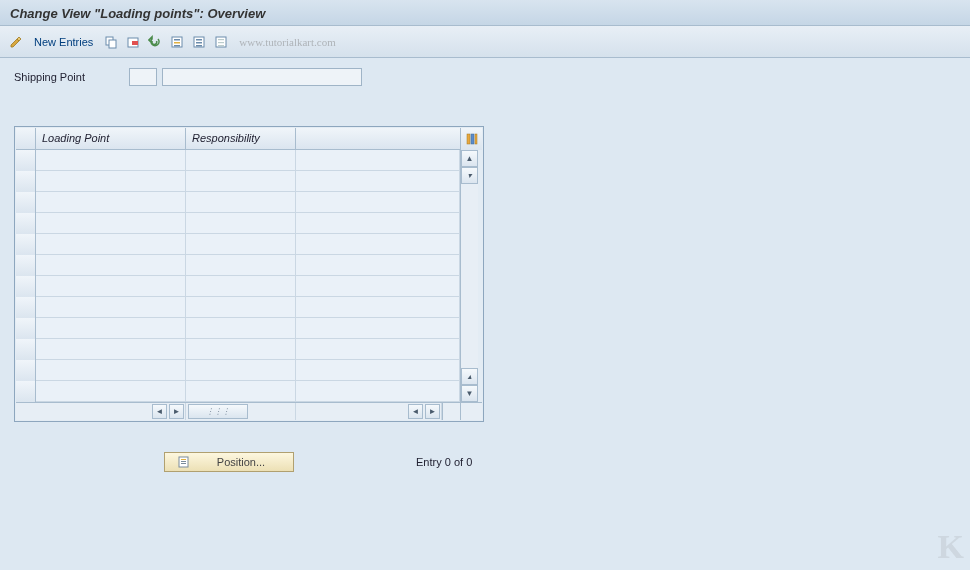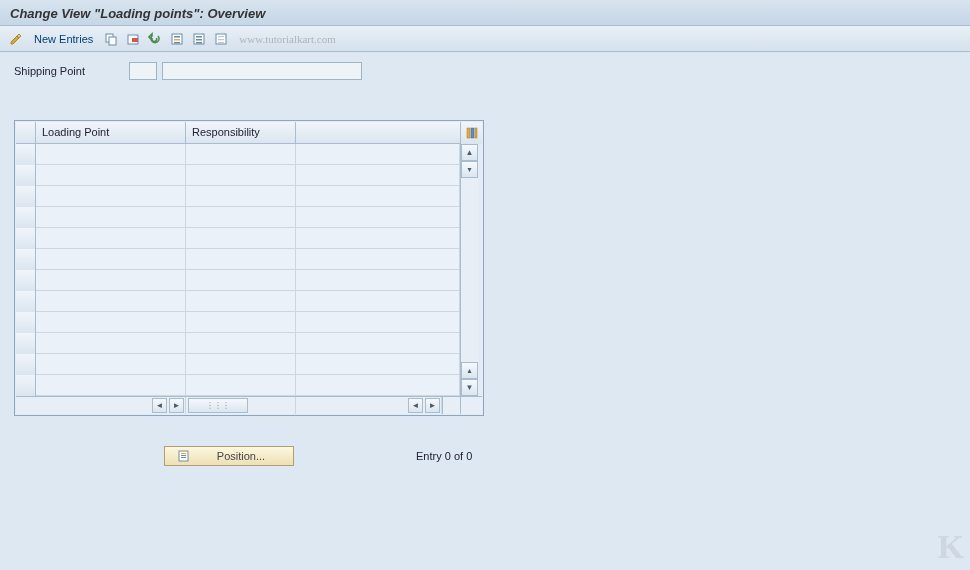--- a/index.html
+++ b/index.html
@@ -24,21 +24,21 @@
     font-style: italic;
     color: #333;
   }
   .toolbar {
     background: linear-gradient(to bottom, #e8eff6 0%, #d5e1ec 100%);
     padding: 3px 8px;
     border-bottom: 1px solid #a8bcce;
     display: flex;
     align-items: center;
     gap: 6px;
-    height: 26px;
+    height: 32px;
   }
   .toolbar-icon {
     width: 16px;
     height: 16px;
     display: inline-flex;
     align-items: center;
     justify-content: center;
     cursor: pointer;
   }
   .toolbar-text {
@@ -73,20 +73,21 @@
   }
   .field-input.small { width: 28px; }
   .field-input.long { width: 200px; }
 
   .table-wrap {
     border: 1px solid #8da6be;
     background: #e3ecf4;
     width: 470px;
     padding: 1px;
     position: relative;
+    font-style: italic;
   }
   .grid {
     display: flex;
   }
   .grid-main {
     flex: 1;
   }
   .grid-header-row {
     display: flex;
     background: linear-gradient(to bottom, #f0f5fa 0%, #dbe5ef 100%);

